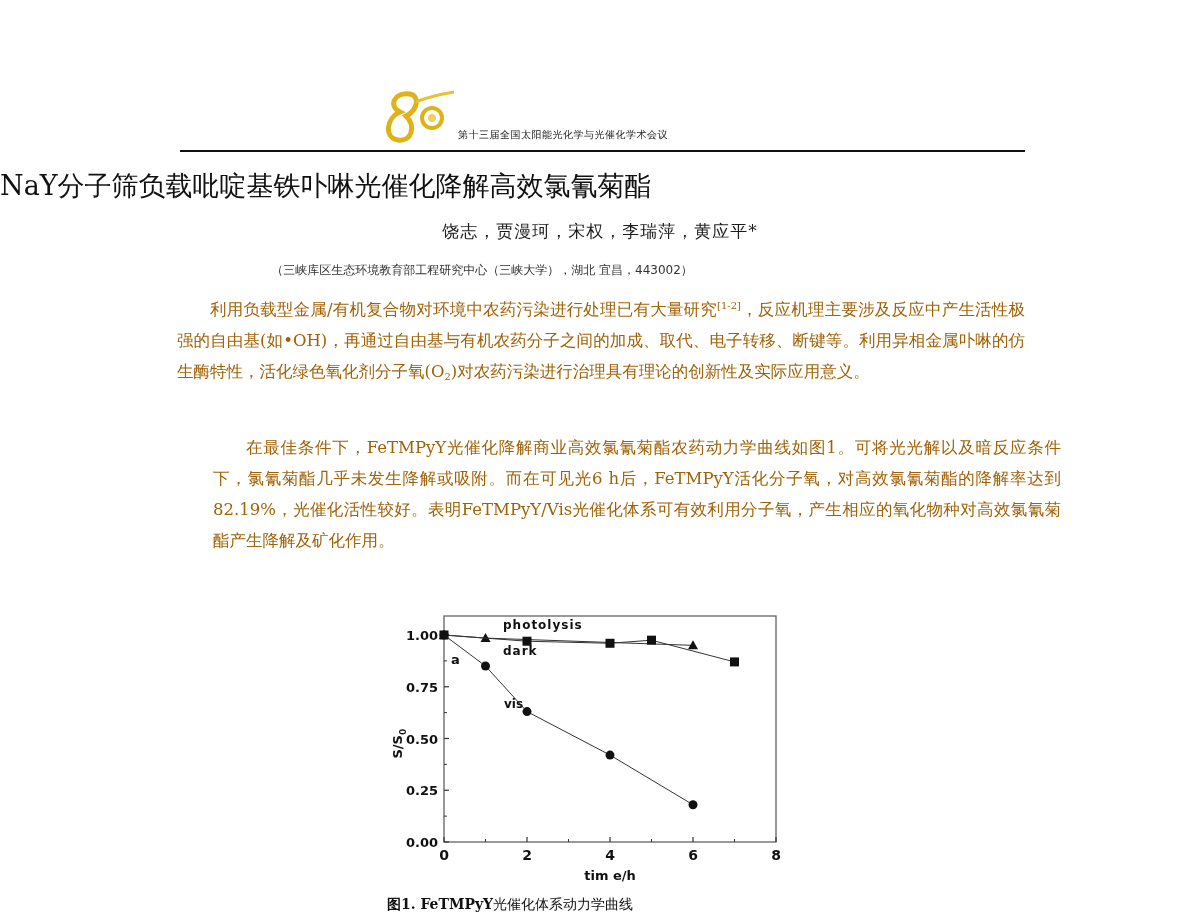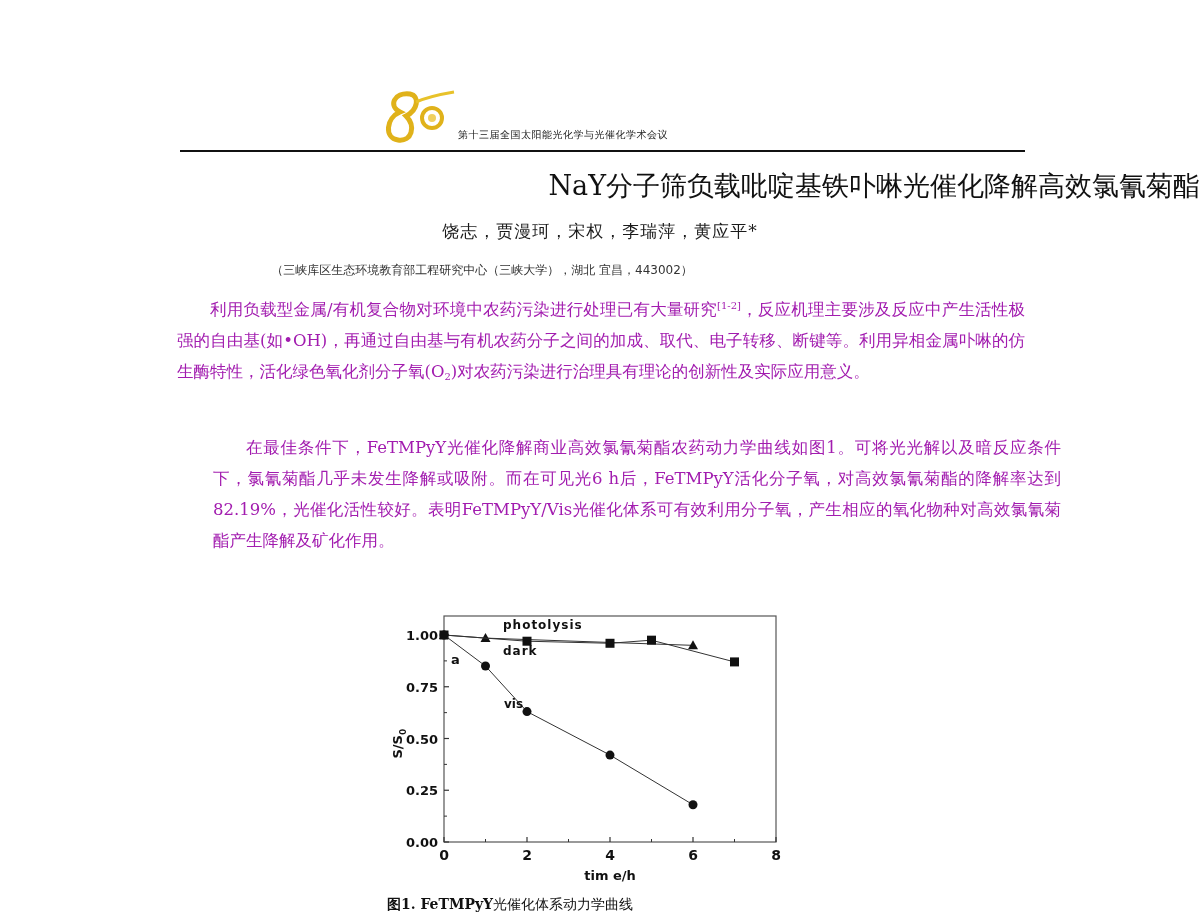--- a/index.html
+++ b/index.html
@@ -3,24 +3,24 @@
   <meta charset="utf-8">
   <style>
     html, body { margin:0; padding:0; }
     body {
       width:1200px; height:920px; background:#ffffff; position:relative; overflow:hidden;
       font-family:"DejaVu Serif", "Liberation Serif", serif; color:#1a1a1a;
     }
     .logo { position:absolute; left:380px; top:88px; width:80px; height:56px; }
     .conf { position:absolute; left:458px; top:128px; font-family:"DejaVu Sans", "Liberation Sans", sans-serif; font-size:10px; color:#222; letter-spacing:0.5px; }
     .rule { position:absolute; left:180px; top:150px; width:845px; height:2px; background:#111; }
-    .title { position:absolute; left:0; width:1200px; top:168px; text-align:right; font-size:27px; color:#111; }
+    .title { position:absolute; left:0; width:1200px; top:168px; text-align:left; font-size:27px; color:#111; }
     .authors { position:absolute; left:0; width:1200px; top:220px; text-align:center; font-size:17px; letter-spacing:1px; }
     .affil { position:absolute; left:0; width:964px; top:262px; text-align:center; font-family:"DejaVu Sans", "Liberation Sans", sans-serif; font-size:12px; color:#333; }
-    .para { position:absolute; left:177px; width:848px; font-size:16.5px; line-height:31px; color:#a21caf; text-align:justify; }
+    .para { position:absolute; left:177px; width:848px; font-size:16.5px; line-height:31px; color:#a16207; text-align:justify; }
     .para p { margin:0; }
     .indent { text-indent:33px; }
     .p1 { top:294px; }
     .p2 { top:432px;margin-left:36px; }
     sup { font-size:10px; vertical-align:6px; line-height:0; }
     sub { font-size:10px; vertical-align:-3px; line-height:0; }
     .chart { position:absolute; left:380px; top:608px; width:420px; height:280px; }
     .chart svg text { font-family:"DejaVu Sans", "Liberation Sans", sans-serif; }
     .caption { position:absolute; left:0; width:1020px; top:896px; text-align:center; font-size:14px; color:#111; }
     .caption b { font-weight:bold; }

